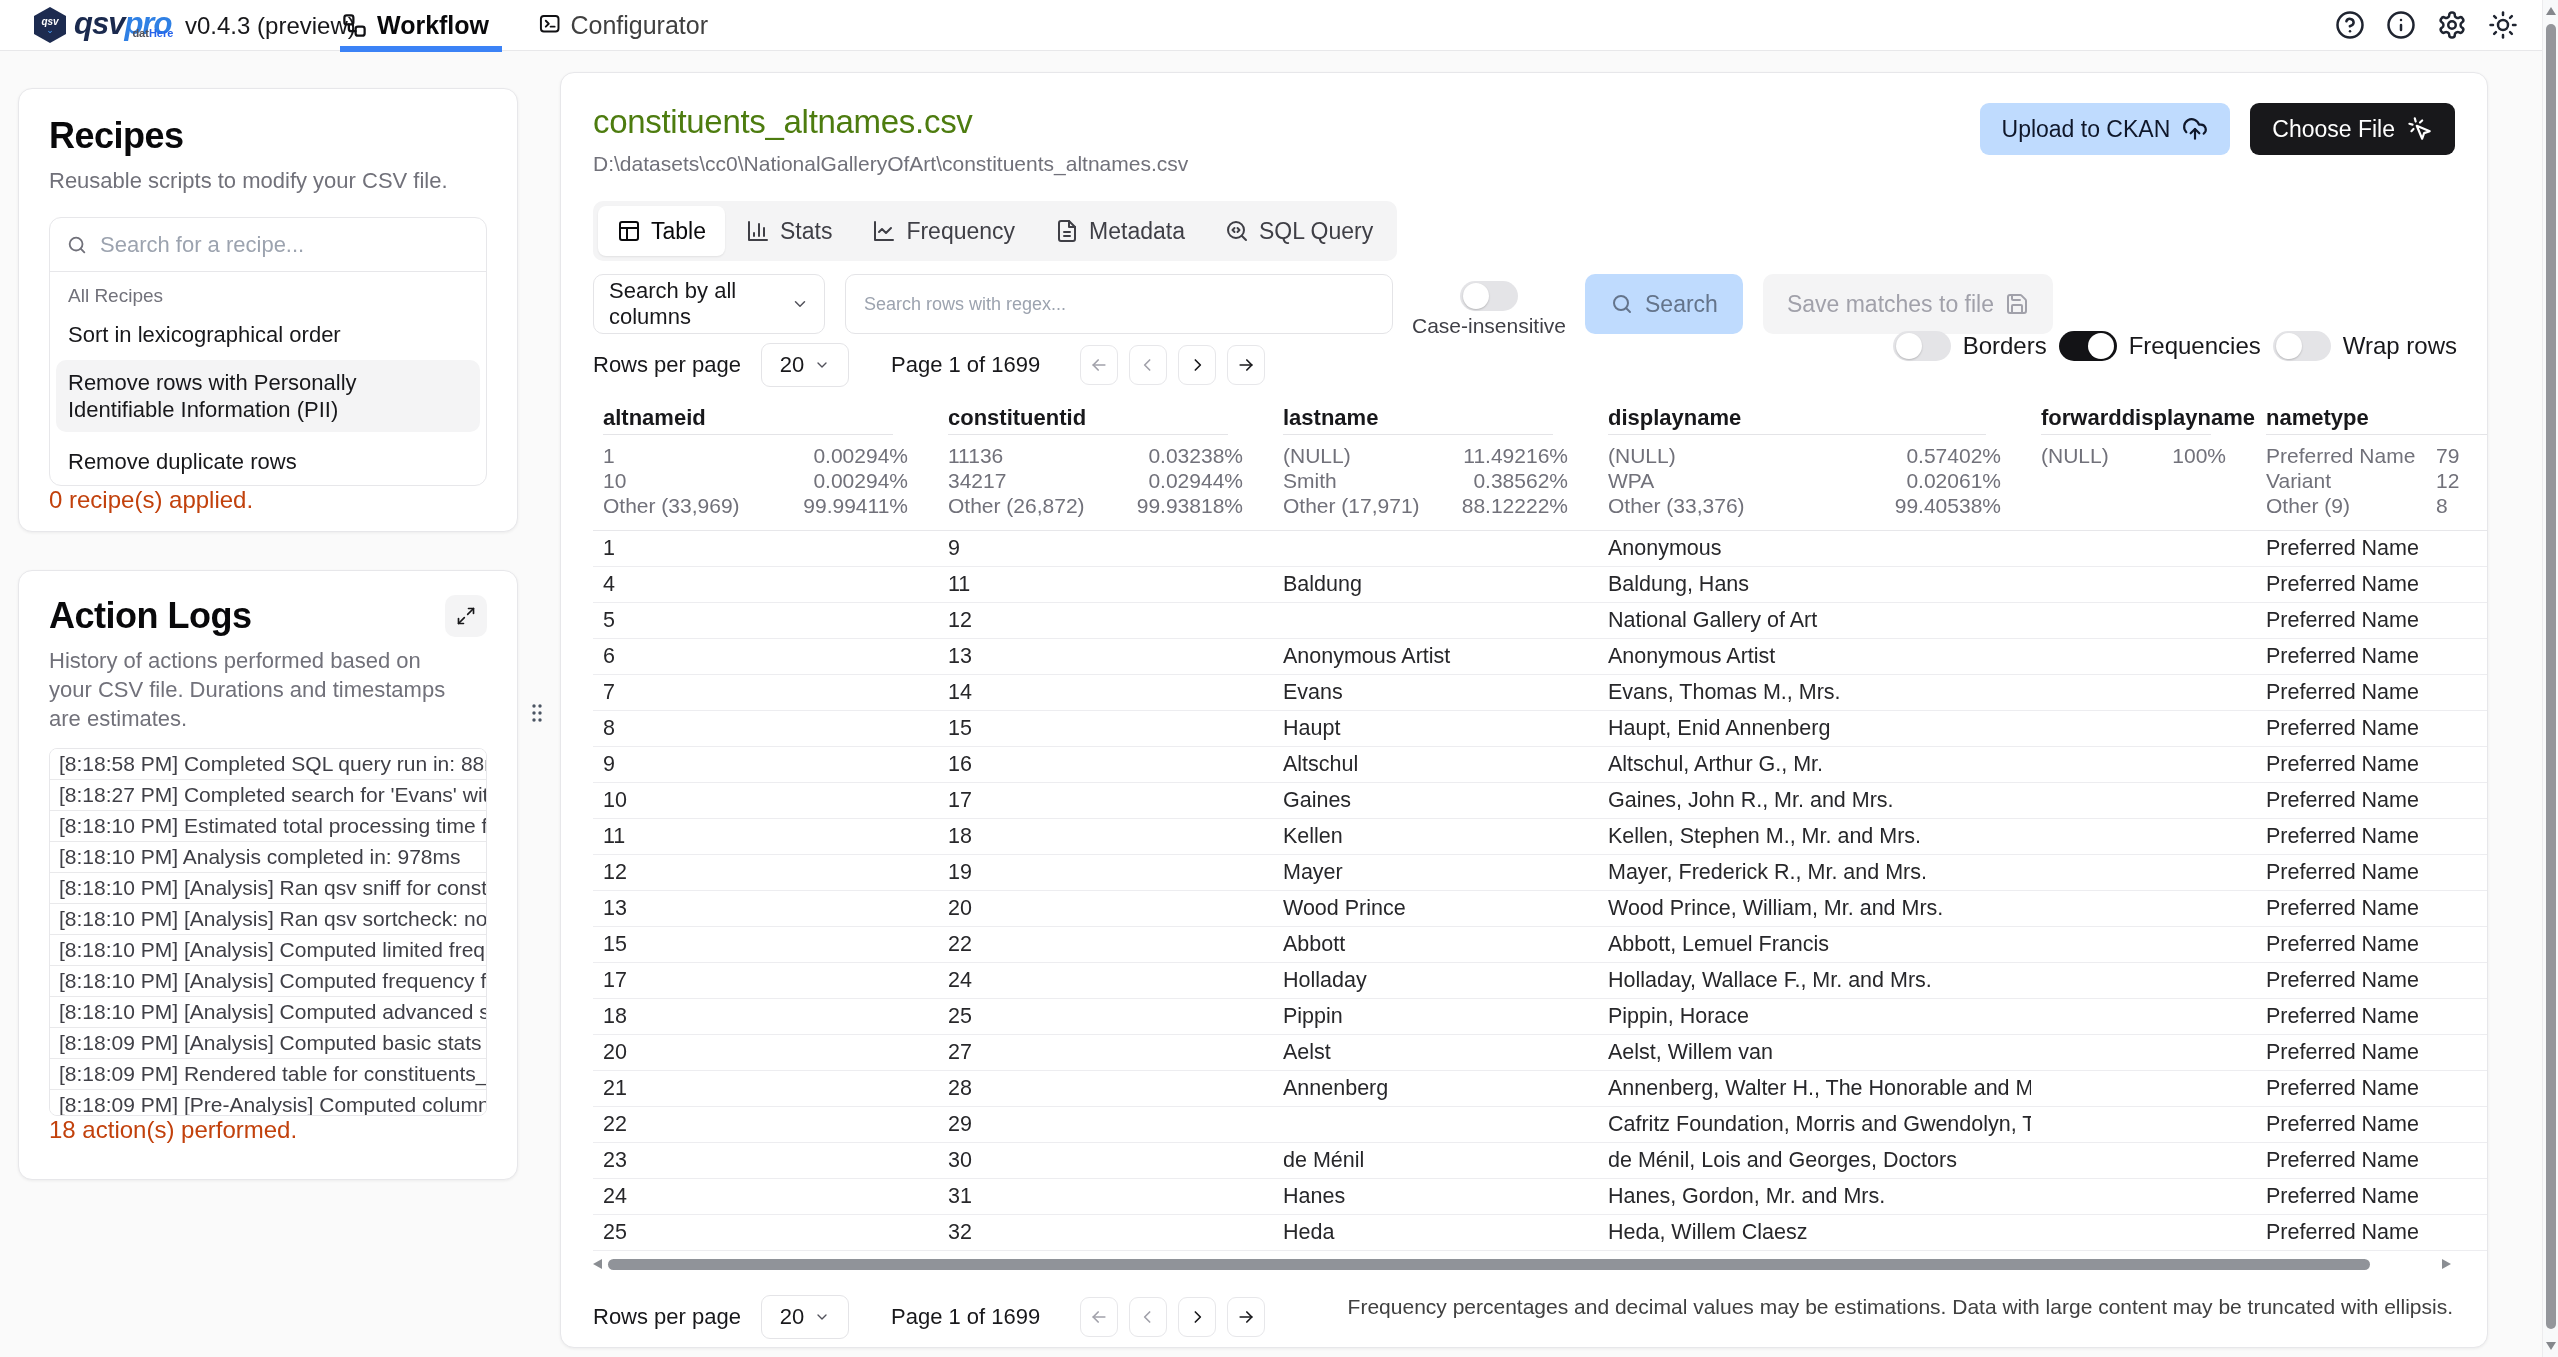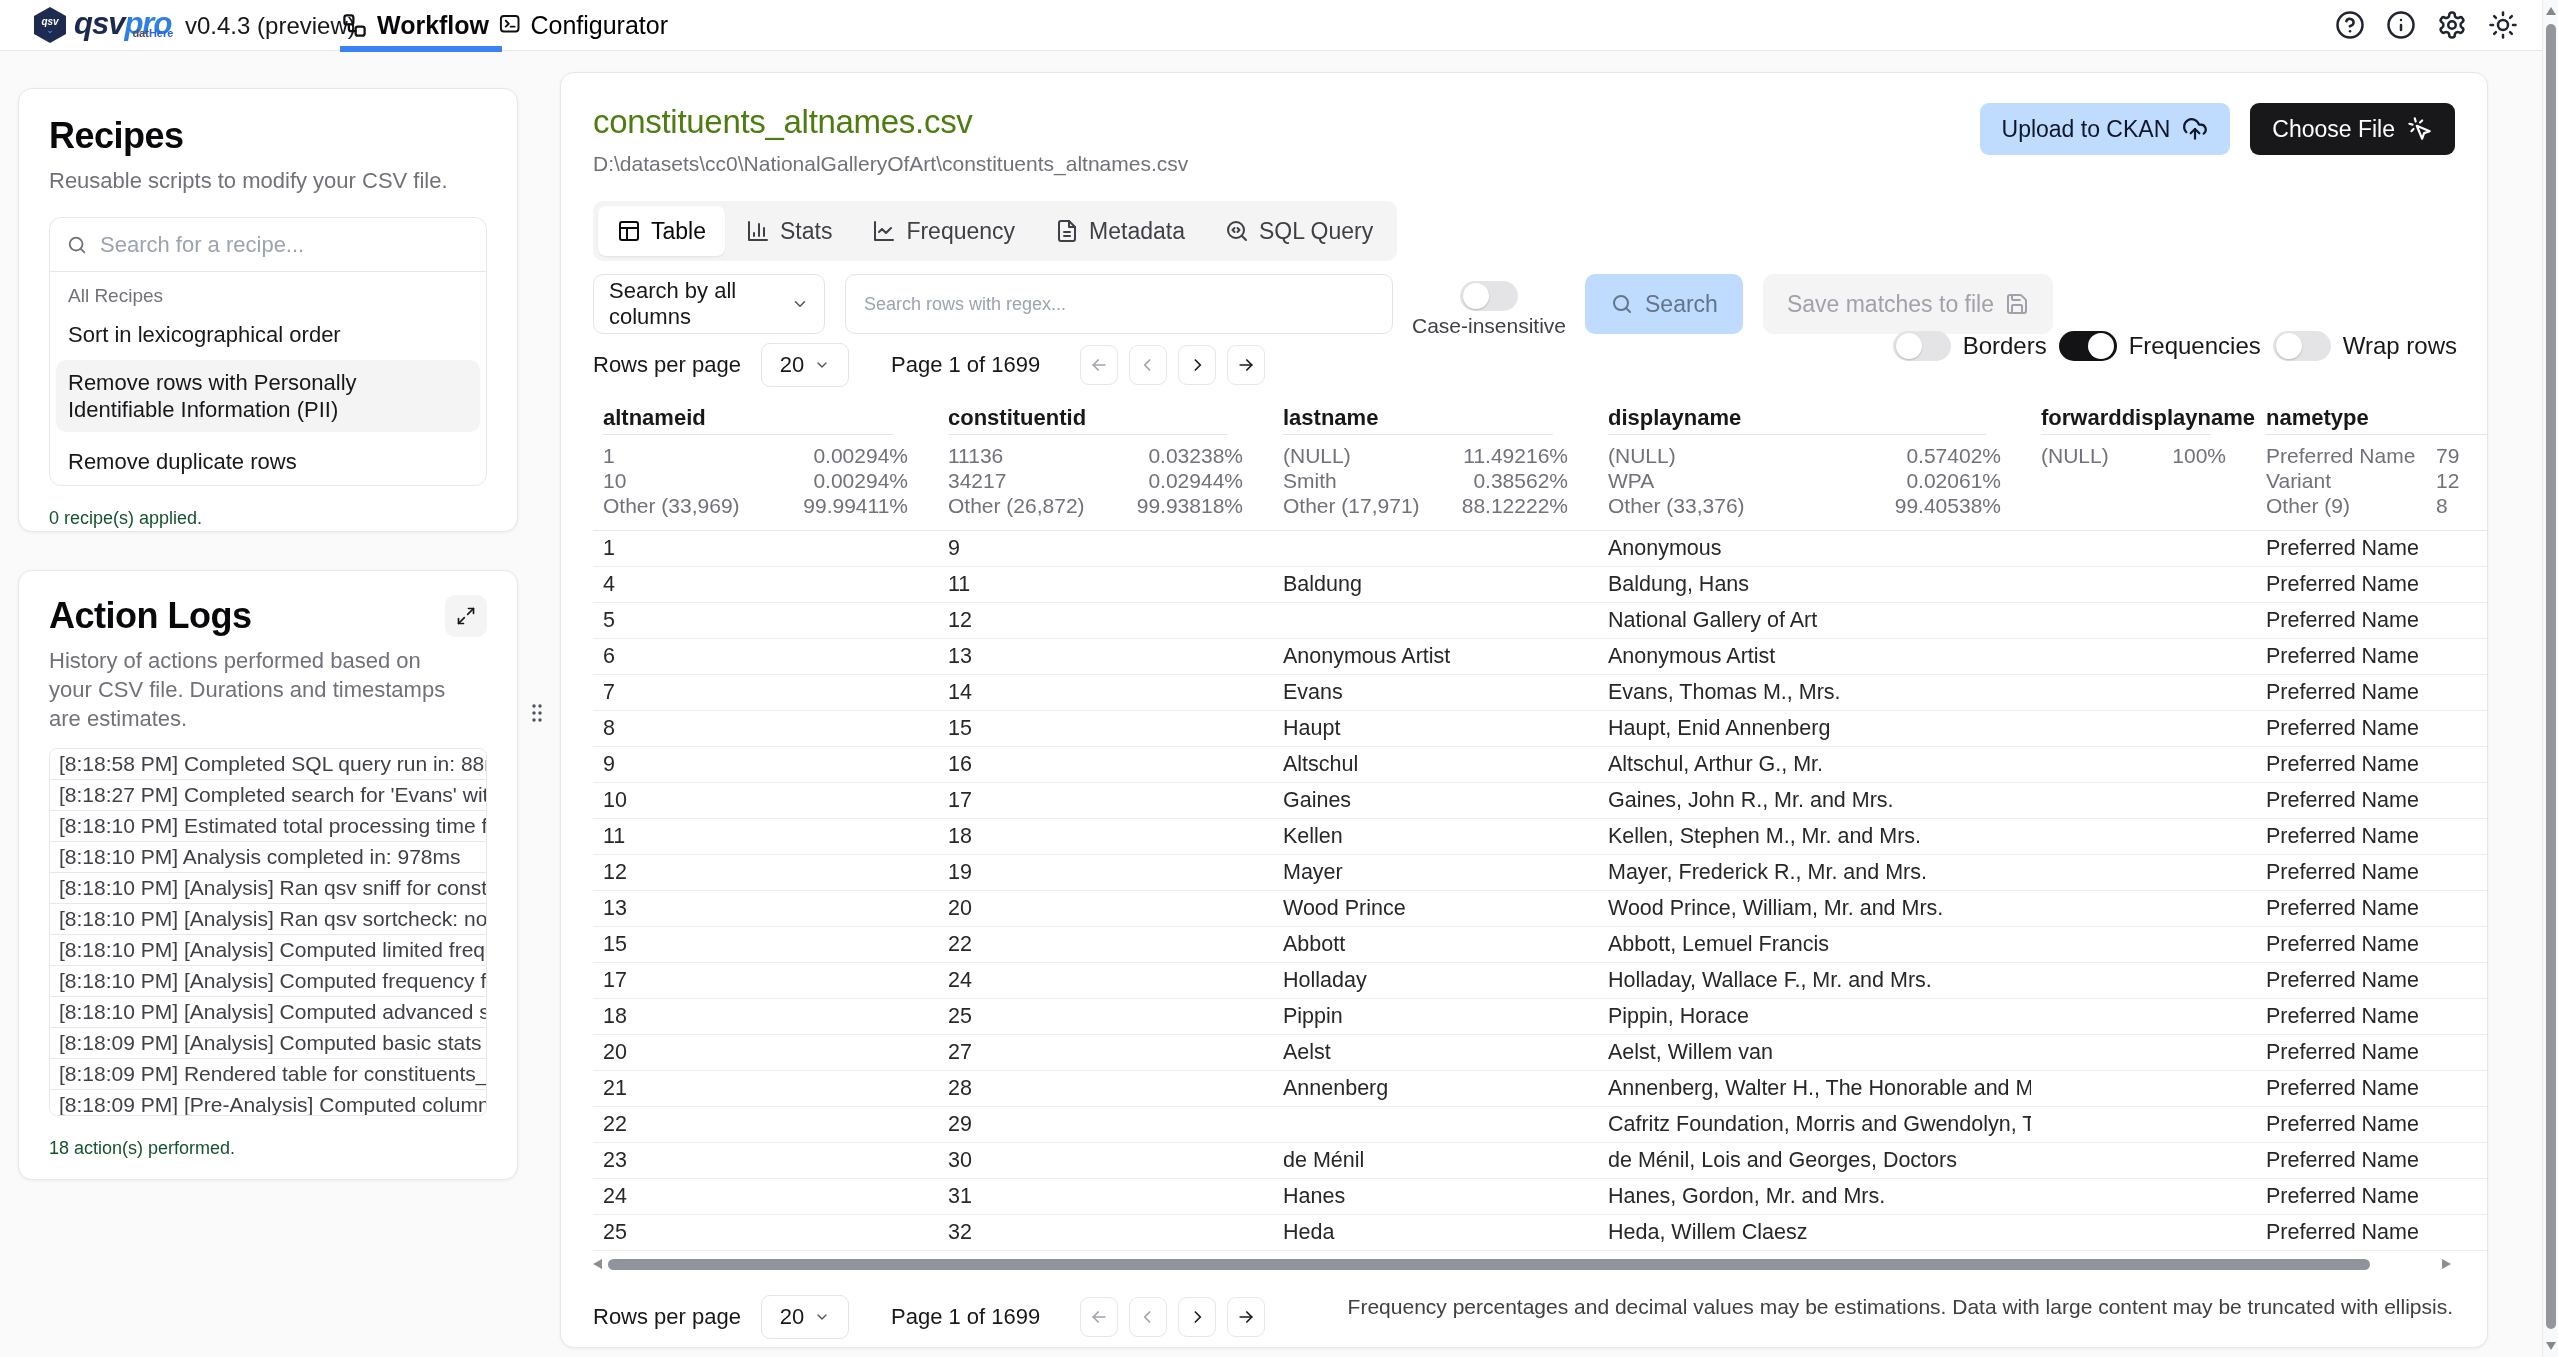--- a/index.html
+++ b/index.html
@@ -24,21 +24,21 @@
   .wm-sub { position:absolute; right:-2px; bottom:-9px; font-style:normal; font-weight:700; font-size:11px;
             letter-spacing:0; color:#52525b; }
   .wm-sub b { color:#2563eb; }
   .version { position:absolute; left:185px; top:12px; font-size:24px; color:#18181b; }
 
   .nav-tab { position:absolute; top:0; height:51px; display:flex; align-items:center; gap:9px; font-size:25px;text-align:right; }
   .nav-tab .ticon { width:27px; height:27px; color:#111114; }
   #tab-workflow { left:341px; width:160px; font-weight:600; color:#09090b; }
   #tab-workflow::after { content:""; position:absolute; left:-1px; right:-1px; bottom:-1px; height:6px;
                          background:#3b82f6; }
-  #tab-configurator { left:498px; width:170px; font-weight:500; color:#000000; }
+  #tab-configurator { left:538px; width:170px; font-weight:500; color:#404040; }
 
   .nav-icons { position:absolute; right:24px; top:10px; display:flex; gap:21px; color:#1f2430; }
   .nav-icons .nico { width:30px; height:30px; cursor:pointer; }
 
   
   .vscroll { position:absolute; right:0; top:0; width:16px; height:1357px; background:#f8f9fa;
              border-left:1px solid #ececee; }
   .vscroll .up, .vscroll .down { position:absolute; left:3px; width:0; height:0;
              border-left:5px solid transparent; border-right:5px solid transparent; }
   .vscroll .up { top:7px; border-bottom:8px solid #85878c; }
@@ -55,21 +55,21 @@
   #recipes-card { left:18px; top:88px; width:500px; height:444px; padding:26px 30px; }
   .search-list { margin-top:22px; border:1px solid #e7e7ea; border-radius:12px; overflow:hidden; }
   .srch-row { display:flex; align-items:center; gap:12px; height:54px; padding:0 16px;
               border-bottom:1px solid #e7e7ea; color:#9ca3af; }
   .srch-row .sic { width:22px; height:22px; color:#71717a; }
   .srch-row input { border:0; outline:0; flex:1; font:inherit; font-size:22px; color:#18181b; }
   .srch-row input::placeholder { color:#9ca3af; }
   .grp-label { padding:13px 18px 4px; font-size:19px; color:#71717a; }
   .ritem { font-size:22px; color:#18181b; padding:10px 18px; line-height:27px; cursor:pointer; }
   .ritem.hl { background:#f4f4f5; border-radius:10px; margin:2px 6px 6px; padding:9px 12px; }
-  .card-foot { margin-top:22px; font-size:18px; color:#14532d; }
+  .card-foot { font-size:24px; color:#c2410c; }
 
   
   #logs-card { left:18px; top:570px; width:500px; height:610px; padding:24px 30px; }
   .logs-head { display:flex; justify-content:space-between; align-items:flex-start; }
   .expand-btn { width:42px; height:42px; border-radius:10px; background:#f4f4f5; display:flex;
                 align-items:center; justify-content:center; color:#18181b; cursor:pointer; border:0; }
   .expand-btn svg { width:20px; height:20px; }
   #logs-card .card-sub { width:405px; }
   .log-box { margin-top:15px; height:368px; border:1px solid #e7e7ea; border-radius:8px; overflow:hidden; }
   .log-entry { height:31px; line-height:29px; border-bottom:1px solid #e9e9eb; padding:0 9px;

